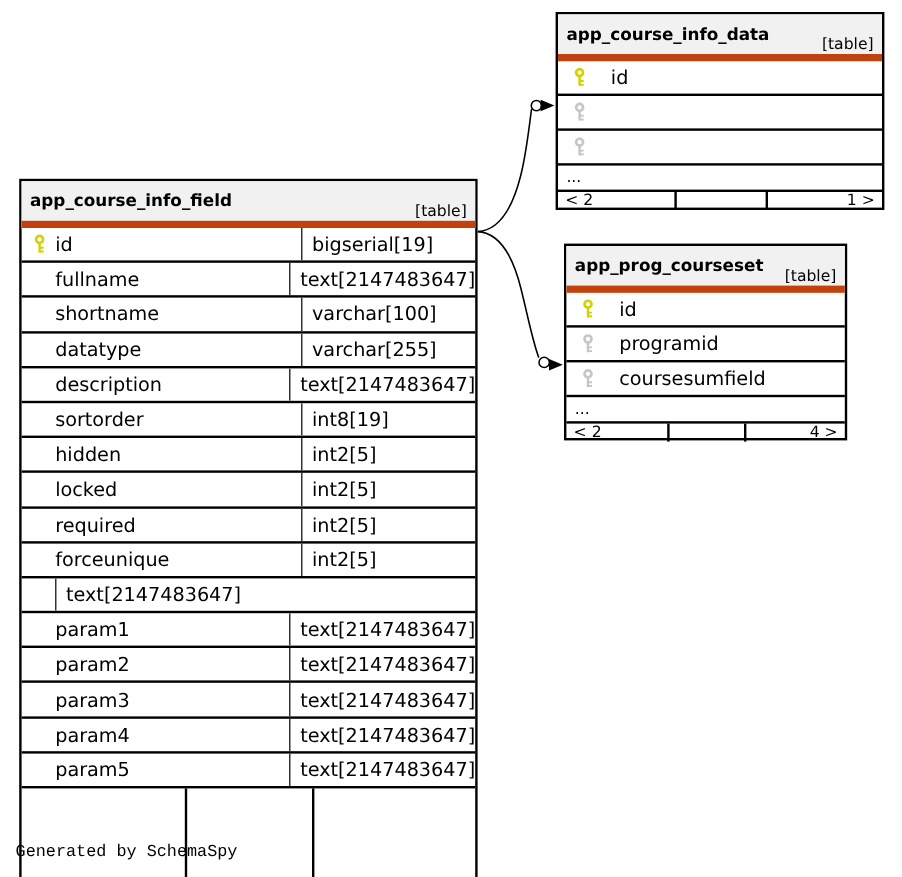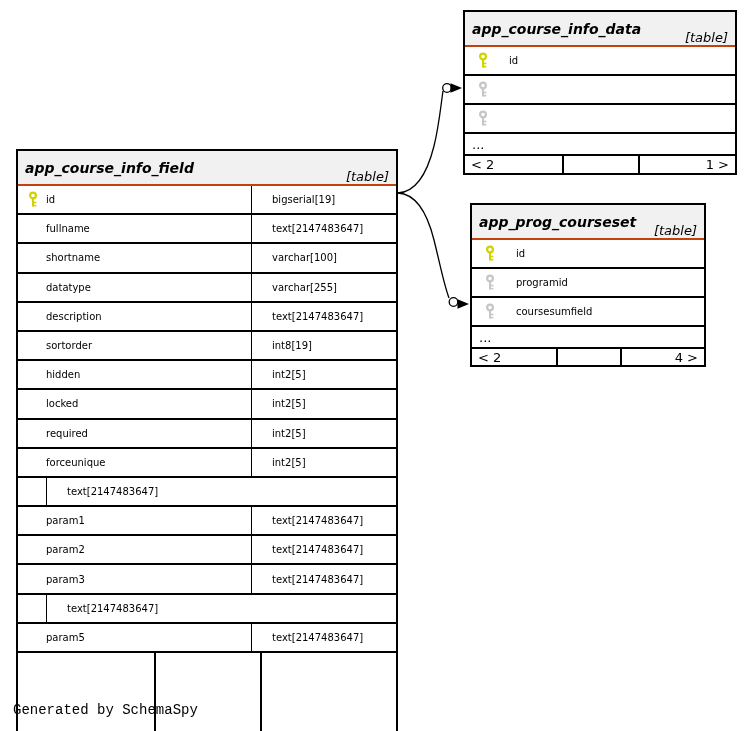--- a/index.html
+++ b/index.html
@@ -6,35 +6,35 @@
   body{width:752px;height:731px;font-family:"DejaVu Sans","Liberation Sans",sans-serif;color:#000;}
   .canvas{position:relative;width:752px;height:731px;overflow:hidden;background:#fff;}
   .connectors{position:absolute;left:0;top:0;width:752px;height:731px;pointer-events:none;}
 
   .etable{position:absolute;box-sizing:border-box;border:2px solid #000;background:#fff;
           display:flex;flex-direction:column;}
   #table-0{left:16px;top:149px;width:382px;height:676px;}
   #table-1{left:463px;top:10px;width:274px;height:165px;}
   #table-2{left:470px;top:203px;width:236px;height:164px;}
 
-  .hdr{flex:0 0 28px;box-sizing:border-box;border-bottom:2px solid #c2410c;background:#f1f1f1;
-       display:flex;align-items:center;justify-content:space-between;padding:0 7px;font-style:italic;}
+  .hdr{flex:0 0 28px;box-sizing:border-box;border-bottom:6px solid #c2410c;background:#f1f1f1;
+       display:flex;align-items:center;justify-content:space-between;padding:0 7px;}
   .hdr .tname{font-weight:bold;font-size:14px;cursor:pointer;}
   .hdr .ttag{font-weight:normal;font-size:13px;margin-top:18px;}
 
   .row{box-sizing:border-box;border-bottom:2px solid #000;display:flex;align-items:center;
-       font-size:10px;overflow:hidden;}
+       font-size:16px;overflow:hidden;}
   #table-0 .row{flex:0 0 29.2px;}
   .t-right .row{flex:0 0 29px;}
   .keycell{display:flex;align-items:center;justify-content:flex-start;flex:none;}
   #table-0 .keycell{width:18px;margin-left:10px;}
   .t-right .keycell{width:31px;margin-left:13px;}
   .cname{flex:1;white-space:nowrap;overflow:hidden;}
   .ctype{flex:0 0 145px;align-self:stretch;box-sizing:border-box;border-left:1px solid #000;
-         display:flex;align-items:center;padding-left:20px;white-space:nowrap;}
+         display:flex;align-items:center;padding-left:8px;white-space:nowrap;}
   .ellipsis-row{flex:0 0 22px;box-sizing:border-box;border-bottom:2px solid #000;
                 display:flex;align-items:center;padding-left:7px;font-size:13px;}
   .tfooter{flex:1;display:flex;align-items:stretch;font-size:13px;}
   .fcell{display:flex;align-items:center;box-sizing:border-box;}
   .f-left{flex:0 0 36%;padding-left:6px;}
   .f-mid{flex:0 0 28%;border-left:2px solid #000;}
   .f-right{flex:1;border-left:2px solid #000;justify-content:flex-end;padding-right:6px;}
 
   .credit{position:absolute;left:13px;top:702px;font-size:14px;font-family:Liberation Mono, monospace;}
 </style>
@@ -132,20 +132,21 @@
         <span class="cname">param2</span>
         <span class="ctype">text[2147483647]</span>
       </div>
       <div class="row">
         <span class="keycell"></span>
         <span class="cname">param3</span>
         <span class="ctype">text[2147483647]</span>
       </div>
       <div class="row">
         <span class="keycell"></span>
+        <span class="cname">param4</span>
         <span class="ctype">text[2147483647]</span>
       </div>
       <div class="row">
         <span class="keycell"></span>
         <span class="cname">param5</span>
         <span class="ctype">text[2147483647]</span>
       </div>
       <div class="tfooter">
         <span class="fcell f-left">&lt; 0</span>
         <span class="fcell f-mid"></span>

